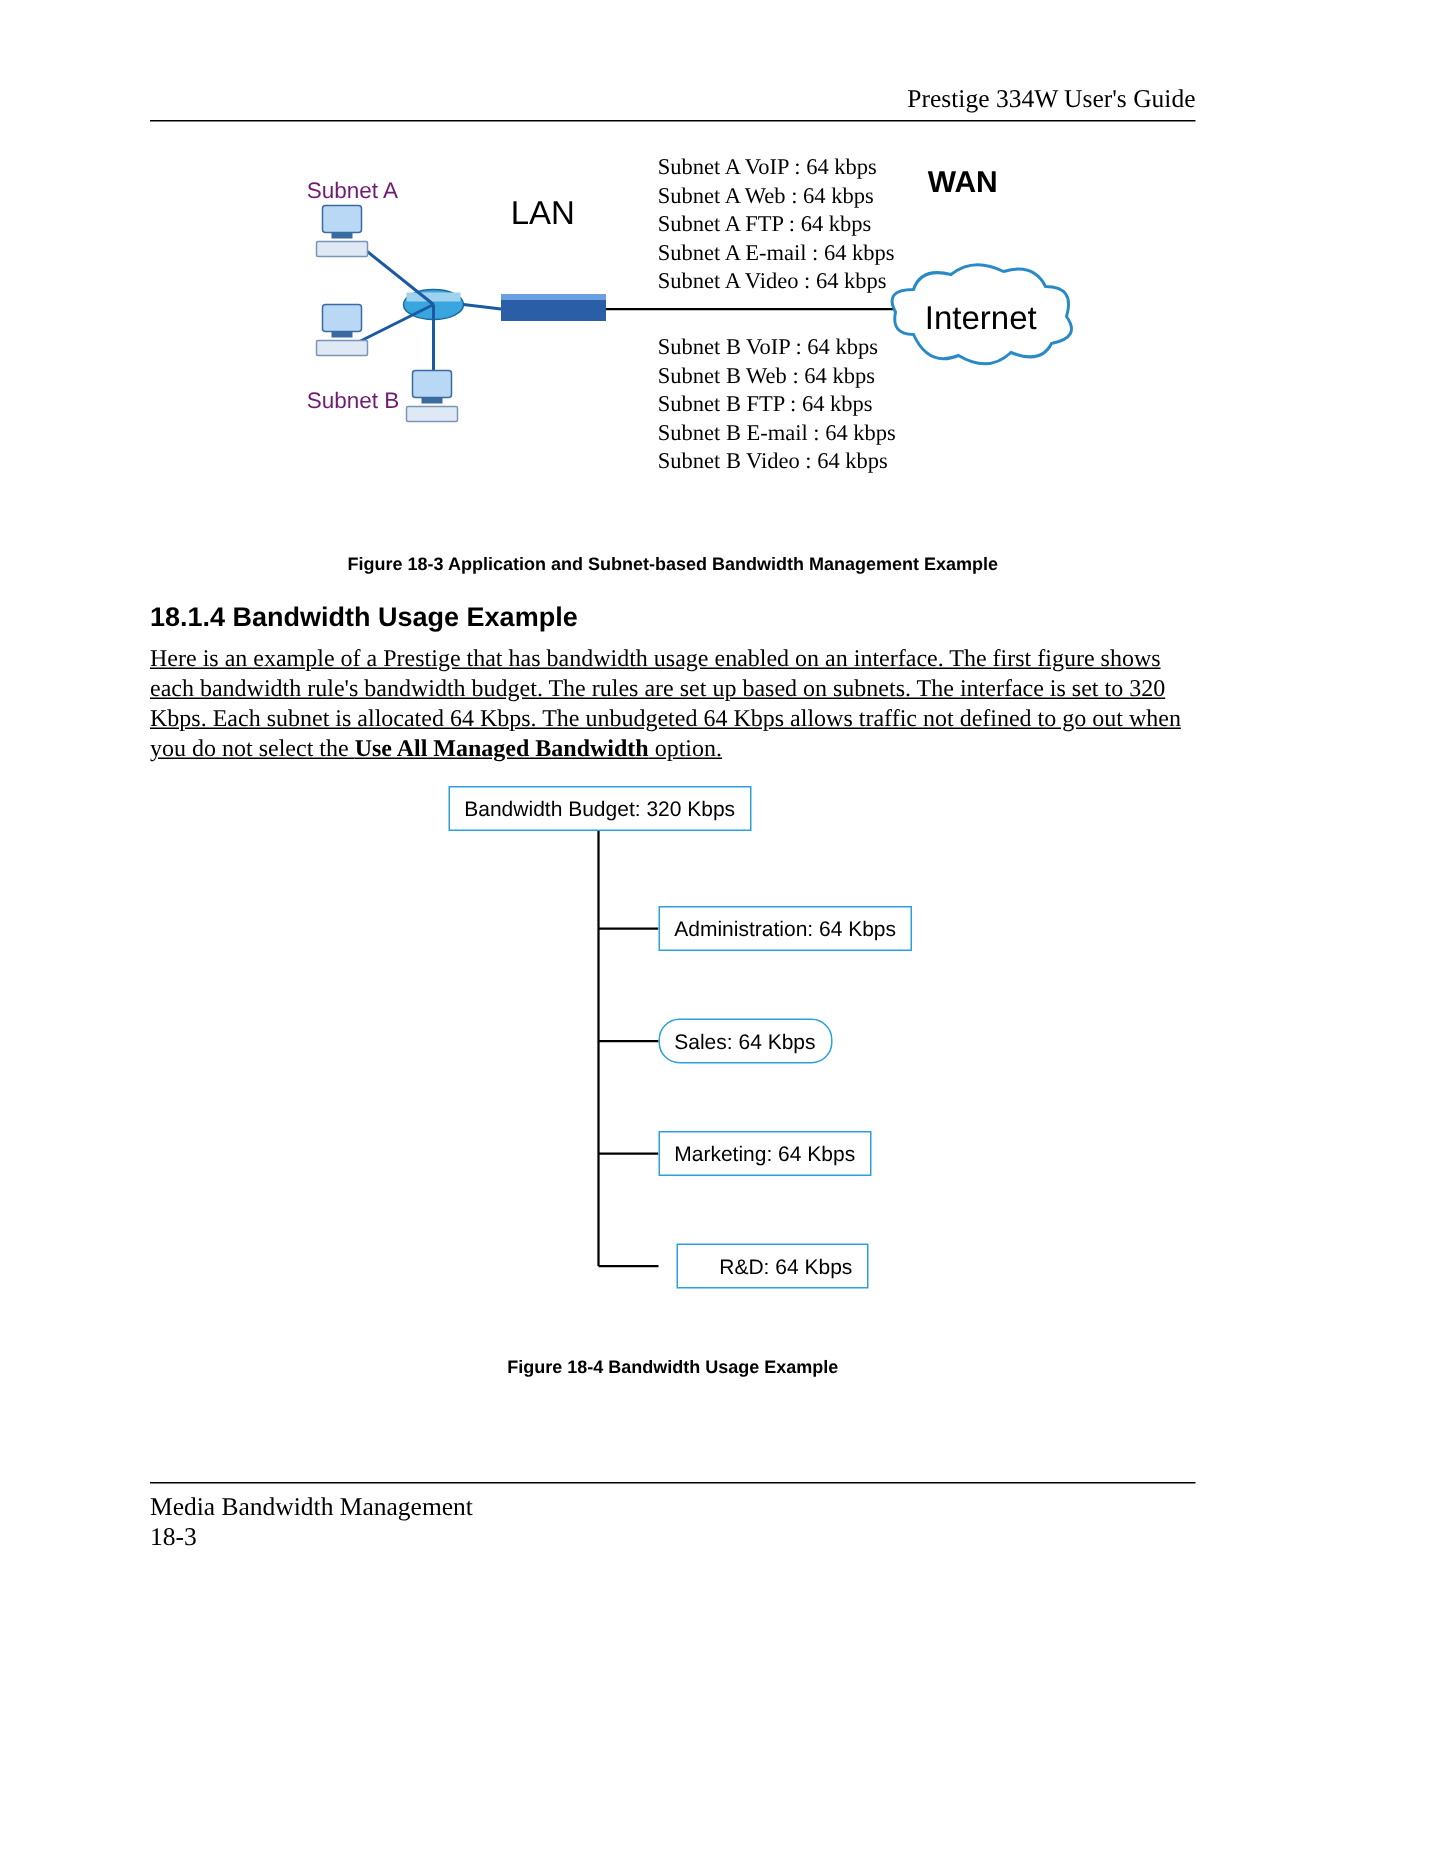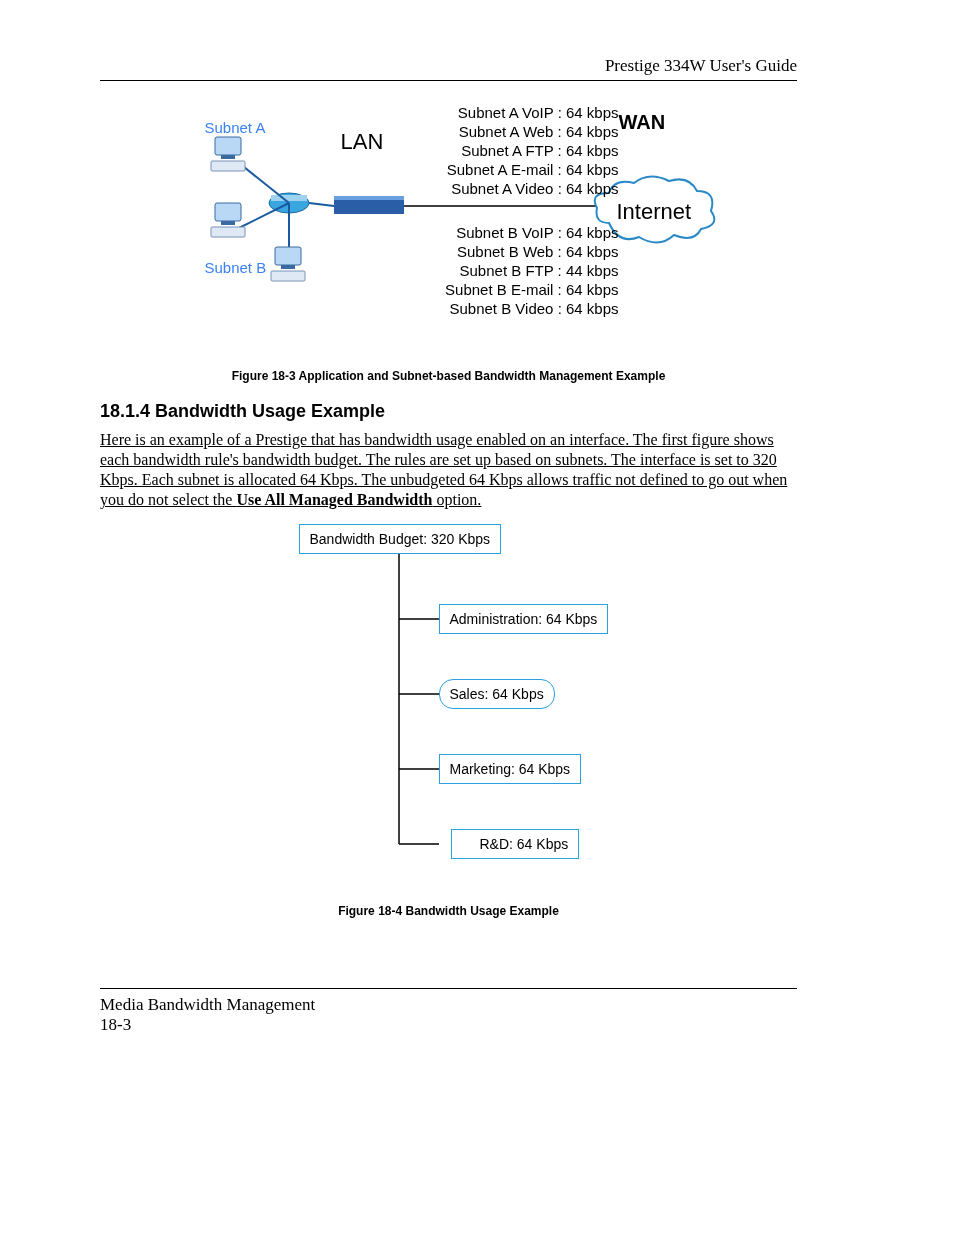--- a/index.html
+++ b/index.html
@@ -1,25 +1,25 @@
 <!DOCTYPE html>
 <html><head>
 <meta charset="utf-8">
 <style>
   html,body{margin:0;padding:0;background:#fff;font-family:"Times New Roman",Times,serif;color:#000;}
   .page{width:897px;height:1235px;position:relative;box-sizing:border-box;padding:56px 100px 0 100px;}
   .header{font-size:17px;text-align:right;margin-bottom:4px;}
   .header-rule{border:none;border-top:1px solid #000;margin:0 0 22px 0;}
   .fig183{position:relative;width:560px;height:260px;margin:0 auto 6px auto;font-family:Arial,Helvetica,sans-serif;}
-  .sub-label{position:absolute;font-size:15px;color:#3b82f6;}
+  .sub-label{position:absolute;font-size:15px;color:#701a75;}
   .lan-label{position:absolute;font-size:22px;left:172px;top:26px;}
   .wan-label{position:absolute;font-size:20px;font-weight:bold;left:450px;top:8px;}
   .cloud{position:absolute;left:420px;top:70px;}
   .internet-label{position:absolute;left:448px;top:96px;font-size:22px;}
-  .speed-list{position:absolute;left:270px;font-size:15px;line-height:19px;text-align:right;width:180px;}
+  .speed-list{position:absolute;left:270px;font-size:15px;line-height:19px;text-align:left;width:180px;font-family:Liberation Serif, serif;}
   .speed-top{top:0;}
   .speed-bot{top:120px;}
   .pc{position:absolute;}
   .caption{font-family:Arial,Helvetica,sans-serif;font-weight:bold;font-size:12px;text-align:center;margin:6px 0 18px 0;}
   .h2{font-family:Arial,Helvetica,sans-serif;font-weight:bold;font-size:18px;margin:0 0 8px 0;}
   .body-text{font-size:16px;line-height:20px;margin:0 0 14px 0;text-decoration:underline;}
   .bold{font-weight:bold;}
   .fig184{position:relative;width:300px;height:370px;margin:0 auto 0 auto;font-family:Arial,Helvetica,sans-serif;text-align:center;}
   .bbox{position:absolute;border:1.5px solid #2aa0dc;background:#fff;font-size:14px;padding:6px 10px;white-space:nowrap;}
   .footer{position:absolute;left:100px;right:100px;bottom:200px;}
@@ -80,21 +80,21 @@
     <div class="speed-list speed-top">
       <div>Subnet A VoIP : 64 kbps</div>
       <div>Subnet A Web : 64 kbps</div>
       <div>Subnet A FTP : 64 kbps</div>
       <div>Subnet A E-mail : 64 kbps</div>
       <div>Subnet A Video : 64 kbps</div>
     </div>
     <div class="speed-list speed-bot">
       <div>Subnet B VoIP : 64 kbps</div>
       <div>Subnet B Web : 64 kbps</div>
-      <div>Subnet B FTP : 44 kbps</div>
+      <div>Subnet B FTP : 64 kbps</div>
       <div>Subnet B E-mail : 64 kbps</div>
       <div>Subnet B Video : 64 kbps</div>
     </div>
   </div>
   <div class="caption">Figure 18-3 Application and Subnet-based Bandwidth Management Example</div>
 
   <div class="h2">18.1.4 Bandwidth Usage Example</div>
   <p class="body-text">
     <span>Here is an example of a Prestige that has bandwidth usage enabled on an interface. The first figure shows each bandwidth rule's bandwidth budget. The rules are set up based on subnets. The interface is set to 320 Kbps. Each subnet is allocated 64 Kbps. The unbudgeted 64 Kbps allows traffic not defined to go out when you do not select the </span><span class="bold">Use All Managed Bandwidth</span><span> option.</span>
   </p>

